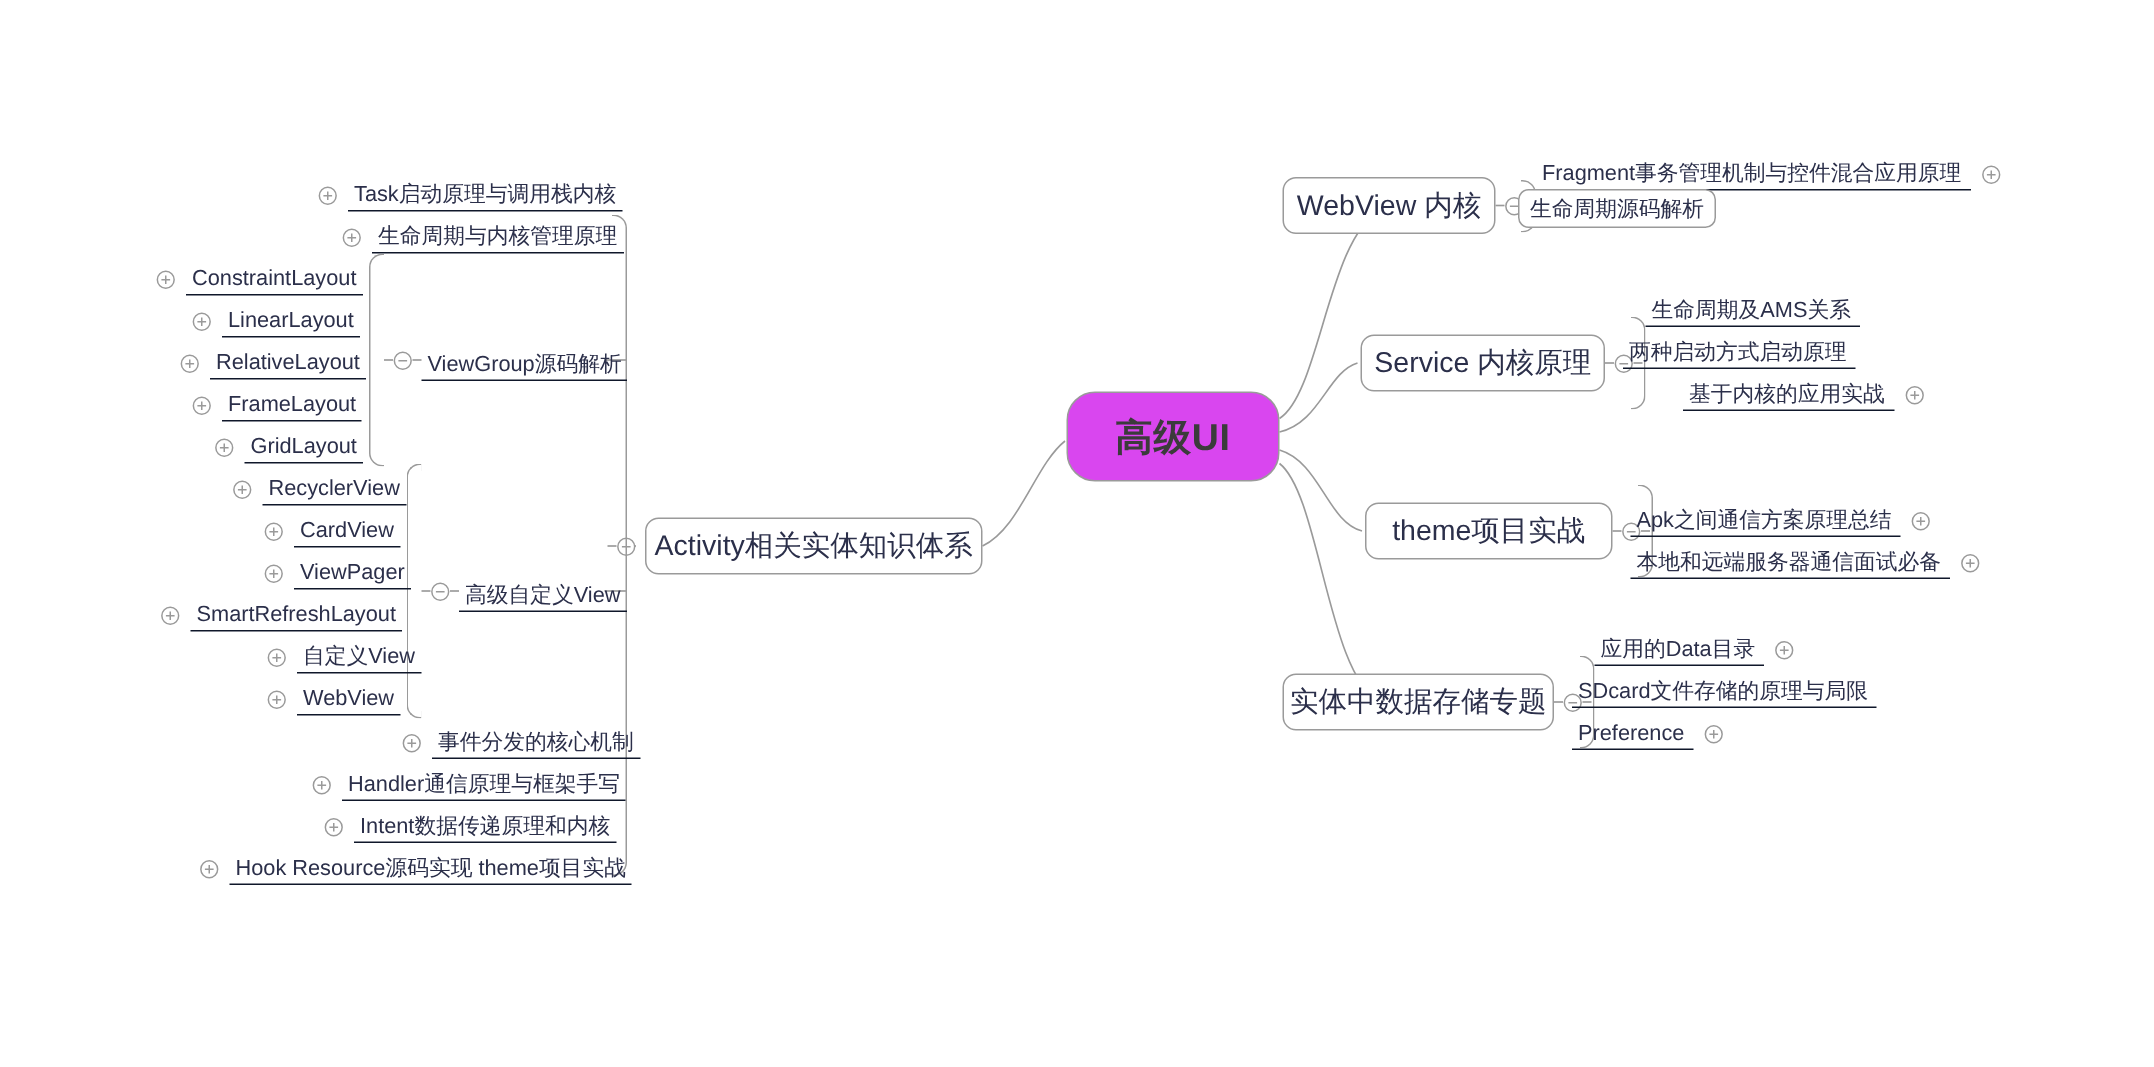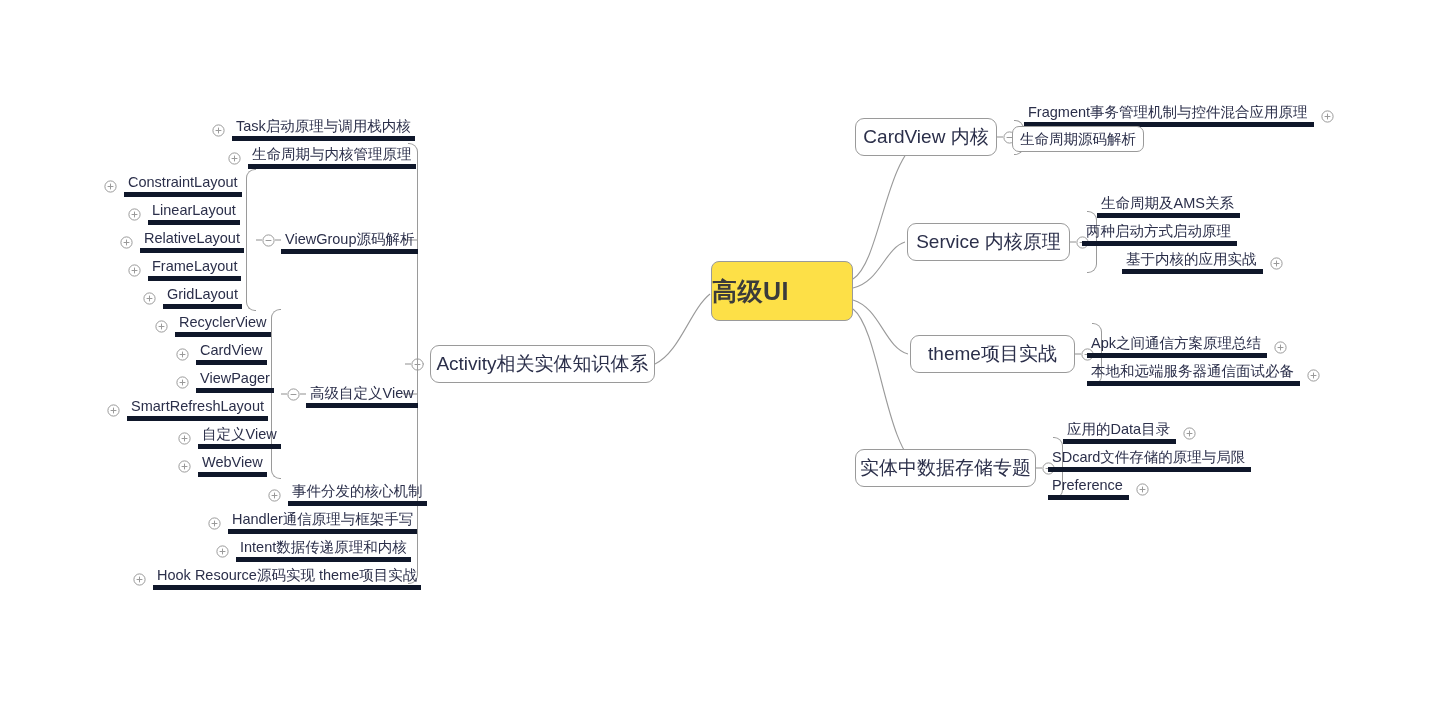--- a/index.html
+++ b/index.html
@@ -8,40 +8,40 @@
     width:1436px;height:711px;position:relative;overflow:hidden;
     color:#2b2f4a;
   }
   #canvas{position:absolute;left:0;top:0;width:1436px;height:711px;}
   svg#wires{position:absolute;left:0;top:0;width:1436px;height:711px;pointer-events:none;}
 
   
   .node{position:absolute;box-sizing:border-box;white-space:nowrap;}
 
   .root{
-    background:#fde047;border:1px solid #9a9a9a;border-radius:8px;
+    background:#d946ef;border:1px solid #9a9a9a;border-radius:19px;
     color:#3b3b3b;font-weight:bold;font-size:25px;
-    display:flex;align-items:center;justify-content:flex-start;
+    display:flex;align-items:center;justify-content:center;
     letter-spacing:.5px;
   }
 
   
   .box{
     border:1px solid #9a9a9a;border-radius:9px;background:#fff;
     display:flex;align-items:center;justify-content:center;
     font-size:19px;color:#2b2f4a;padding:0 10px;
   }
 
   
   .leaf{
     display:flex;align-items:flex-end;font-size:14.5px;color:#2b2f4a;
     height:28px;
   }
   .leaf .txt{
-    border-bottom:5px solid #0f172a;padding:0 4px 3px 4px;line-height:1;
+    border-bottom:1px solid #0f172a;padding:0 4px 3px 4px;line-height:1;
   }
   .leaf.right .txt{padding-right:6px;}
   .leaf.left{justify-content:flex-end;}
 
   
   .ic{
     width:13px;height:13px;flex:0 0 13px;display:inline-block;
     position:relative;margin-bottom:4px;
   }
   .ic svg{display:block;width:13px;height:13px;}
@@ -102,21 +102,21 @@
       <path d="M300 394 L 306 394"></path>
       <path d="M403 394 L 418 394"></path>
     </g>
   </svg>
 
   <div class="node root" style="left:711px;top:261px;width:142px;height:60px;">
     <span>高级UI</span>
   </div>
 
   <div class="node box" style="left:855px;top:118px;width:142px;height:38px;">
-    <span>CardView 内核</span>
+    <span>WebView 内核</span>
   </div>
   <div class="collapse" style="left:1003px;top:131px;">
     <svg viewBox="0 0 13 13">
         <circle cx="6.5" cy="6.5" r="5.6" fill="#fff" stroke="#9a9a9a" stroke-width="1"></circle>
         <line x1="3.6" y1="6.5" x2="9.4" y2="6.5" stroke="#9a9a9a" stroke-width="1"></line>
       </svg>
   </div>
   <div class="bracket" style="left:1014px;top:120px;width:10px;height:35px;"></div>
 
   <div class="node leaf right" style="left:1024px;top:99px;">

